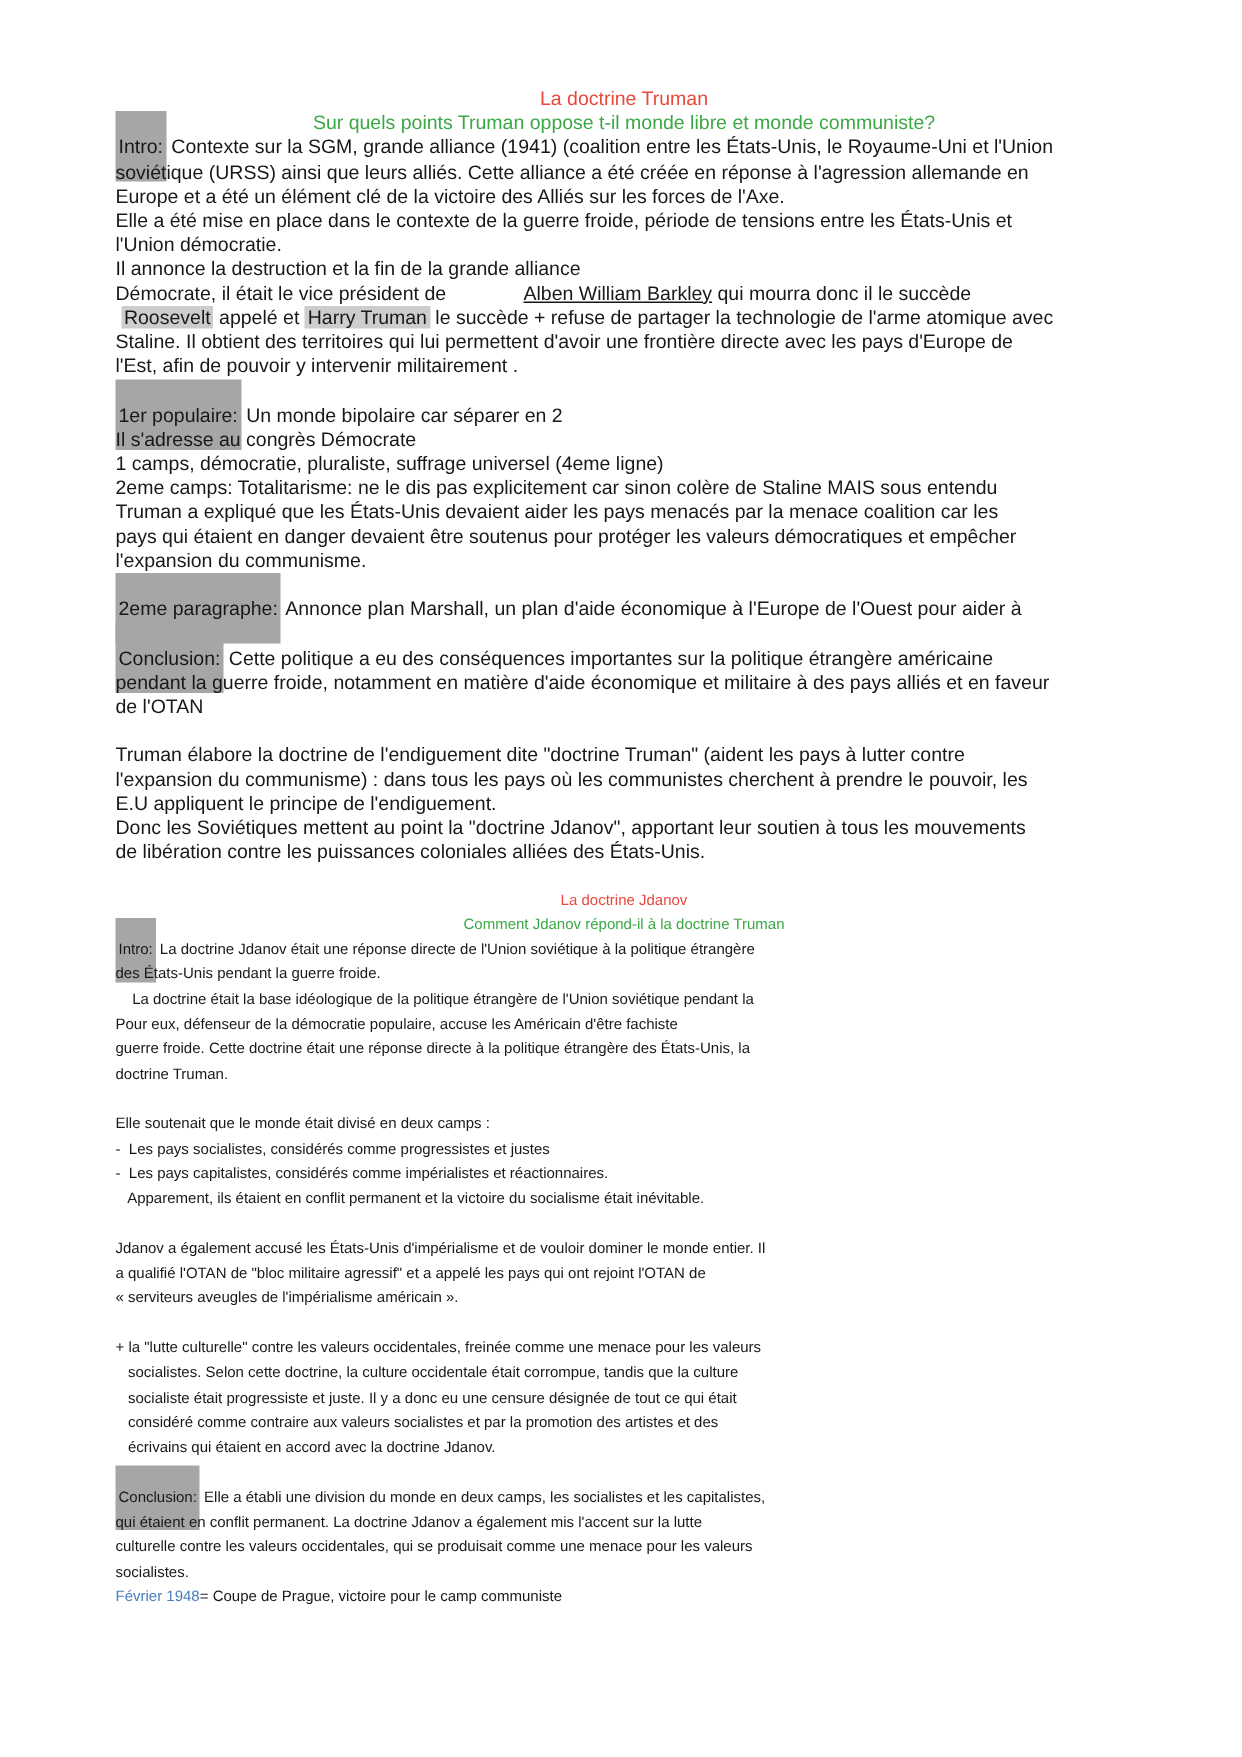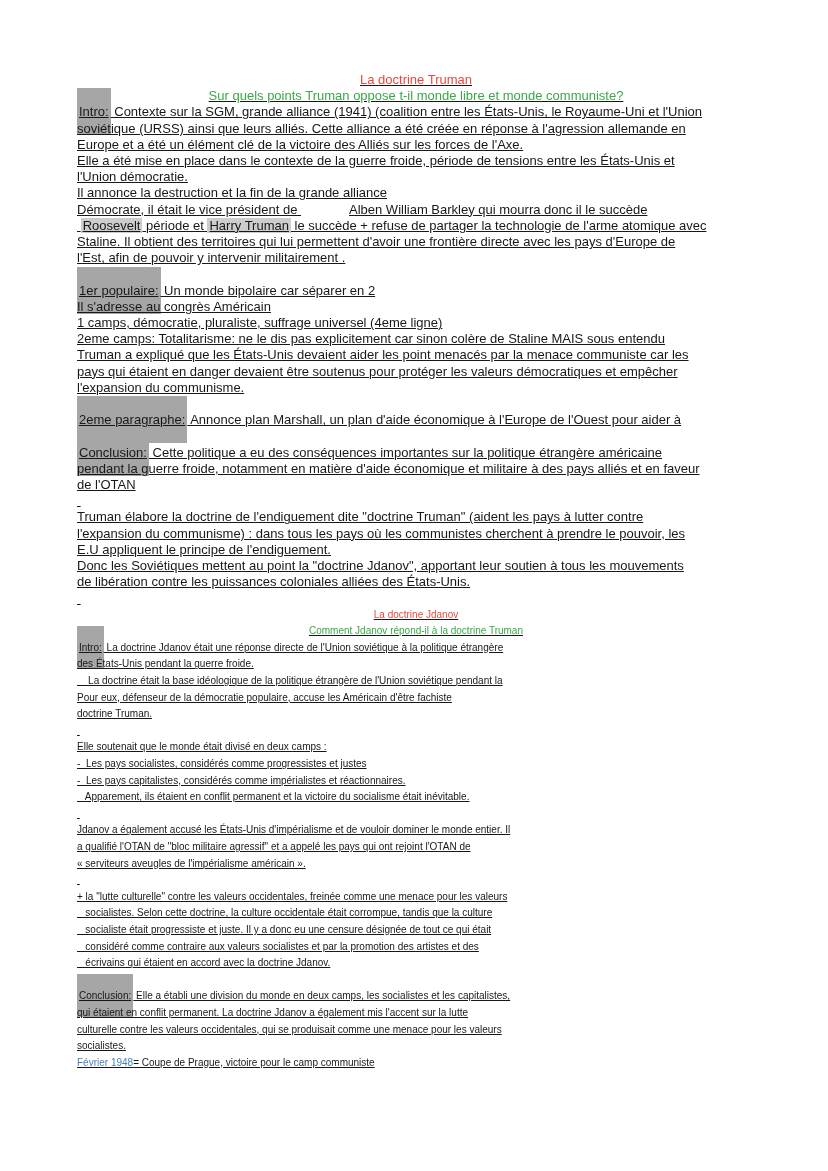--- a/index.html
+++ b/index.html
@@ -1,21 +1,21 @@
 <!DOCTYPE html>
 <html style="--title-red: #e8493c; --subtitle-green: #3ba845; --date-blue: #4a7dbd; --hl-dark: #a6a6a6; --hl-light: #cdcdcd;"><head>
 <meta charset="utf-8">
 <style>
   html, body { margin:0; padding:0; }
   body {
     width:828px; height:1171px; background:#ffffff; overflow:hidden;
     font-family:"Liberation Sans", sans-serif; color:#181818;
     position:relative;
   }
-  .page-content { position:absolute; left:77px; top:72px; width:706px;text-decoration:underline; }
+  .page-content { position:absolute; left:77px; top:58px; width:706px; }
   .sec1 { font-size:13px;  line-height:16.2px; }
   .sec2 { font-size:10px; line-height:16.6px; }
   .block { white-space:pre; }
   .block.title, .block.subtitle { text-align:center; transform:translateX(-14px); }
   .block.title    { color:var(--title-red); }
   .block.subtitle { color:var(--subtitle-green); }
   .run-hl  { background:var(--hl-dark);  padding:16px 2px;margin-top:40px; }
   .run-hl2 { background:var(--hl-light); padding:0 2px; }
   .run-u   { text-decoration:underline;margin-left:48px; }
   .run-blue{ color:var(--date-blue); }
@@ -27,29 +27,29 @@
     <div class="section sec1">
       <div class="block title"><span>La doctrine Truman</span></div>
       <div class="block subtitle"><span>Sur quels points Truman oppose t-il monde libre et monde communiste?</span></div>
       <div class="block line"><span class="run-hl">Intro:</span><span> Contexte sur la SGM, grande alliance (1941) (coalition entre les États-Unis, le Royaume-Uni et l'Union</span></div>
       <div class="block line"><span>soviétique (URSS) ainsi que leurs alliés. Cette alliance a été créée en réponse à l'agression allemande en</span></div>
       <div class="block line"><span>Europe et a été un élément clé de la victoire des Alliés sur les forces de l'Axe.</span></div>
       <div class="block line"><span>Elle a été mise en place dans le contexte de la guerre froide, période de tensions entre les États-Unis et</span></div>
       <div class="block line"><span>l'Union démocratie.</span></div>
       <div class="block line"><span>Il annonce la destruction et la fin de la grande alliance</span></div>
       <div class="block line"><span>Démocrate, il était le vice président de </span><span class="run-u">Alben William Barkley</span><span> qui mourra donc il le succède</span></div>
-      <div class="block line"><span> </span><span class="run-hl2">Roosevelt</span><span> période et </span><span class="run-hl2">Harry Truman</span><span> le succède + refuse de partager la technologie de l'arme atomique avec</span></div>
+      <div class="block line"><span> </span><span class="run-hl2">Roosevelt</span><span> appelé et </span><span class="run-hl2">Harry Truman</span><span> le succède + refuse de partager la technologie de l'arme atomique avec</span></div>
       <div class="block line"><span>Staline. Il obtient des territoires qui lui permettent d'avoir une frontière directe avec les pays d'Europe de</span></div>
       <div class="block line"><span>l'Est, afin de pouvoir y intervenir militairement .</span></div>
       <div class="block blank">&nbsp;</div>
       <div class="block line"><span class="run-hl">1er populaire:</span><span> Un monde bipolaire car séparer en 2</span></div>
-      <div class="block line"><span>Il s'adresse au congrès Américain</span></div>
+      <div class="block line"><span>Il s'adresse au congrès Démocrate</span></div>
       <div class="block line"><span>1 camps, démocratie, pluraliste, suffrage universel (4eme ligne)</span></div>
       <div class="block line"><span>2eme camps: Totalitarisme: ne le dis pas explicitement car sinon colère de Staline MAIS sous entendu</span></div>
-      <div class="block line"><span>Truman a expliqué que les États-Unis devaient aider les point menacés par la menace communiste car les</span></div>
+      <div class="block line"><span>Truman a expliqué que les États-Unis devaient aider les pays menacés par la menace coalition car les</span></div>
       <div class="block line"><span>pays qui étaient en danger devaient être soutenus pour protéger les valeurs démocratiques et empêcher</span></div>
       <div class="block line"><span>l'expansion du communisme.</span></div>
       <div class="block blank">&nbsp;</div>
       <div class="block line"><span class="run-hl">2eme paragraphe:</span><span> Annonce plan Marshall, un plan d'aide économique à l'Europe de l'Ouest pour aider à</span></div>
       <div class="block blank">&nbsp;</div>
       <div class="block line"><span class="run-hl">Conclusion:</span><span> Cette politique a eu des conséquences importantes sur la politique étrangère américaine</span></div>
       <div class="block line"><span>pendant la guerre froide, notamment en matière d'aide économique et militaire à des pays alliés et en faveur</span></div>
       <div class="block line"><span>de l'OTAN</span></div>
       <div class="block blank">&nbsp;</div>
       <div class="block line"><span>Truman élabore la doctrine de l'endiguement dite "doctrine Truman" (aident les pays à lutter contre</span></div>
@@ -59,20 +59,21 @@
       <div class="block line"><span>de libération contre les puissances coloniales alliées des États-Unis.</span></div>
       <div class="block blank">&nbsp;</div>
     </div>
     <div class="section sec2">
       <div class="block title"><span>La doctrine Jdanov</span></div>
       <div class="block subtitle"><span>Comment Jdanov répond-il à la doctrine Truman</span></div>
       <div class="block line"><span class="run-hl">Intro:</span><span> La doctrine Jdanov était une réponse directe de l'Union soviétique à la politique étrangère</span></div>
       <div class="block line"><span>des États-Unis pendant la guerre froide.</span></div>
       <div class="block line"><span>    La doctrine était la base idéologique de la politique étrangère de l'Union soviétique pendant la</span></div>
       <div class="block line"><span>Pour eux, défenseur de la démocratie populaire, accuse les Américain d'être fachiste</span></div>
+      <div class="block line"><span>guerre froide. Cette doctrine était une réponse directe à la politique étrangère des États-Unis, la</span></div>
       <div class="block line"><span>doctrine Truman.</span></div>
       <div class="block blank">&nbsp;</div>
       <div class="block line"><span>Elle soutenait que le monde était divisé en deux camps :</span></div>
       <div class="block line"><span>-  Les pays socialistes, considérés comme progressistes et justes</span></div>
       <div class="block line"><span>-  Les pays capitalistes, considérés comme impérialistes et réactionnaires.</span></div>
       <div class="block line"><span>   Apparement, ils étaient en conflit permanent et la victoire du socialisme était inévitable.</span></div>
       <div class="block blank">&nbsp;</div>
       <div class="block line"><span>Jdanov a également accusé les États-Unis d'impérialisme et de vouloir dominer le monde entier. Il</span></div>
       <div class="block line"><span>a qualifié l'OTAN de "bloc militaire agressif" et a appelé les pays qui ont rejoint l'OTAN de</span></div>
       <div class="block line"><span>« serviteurs aveugles de l'impérialisme américain ».</span></div>

